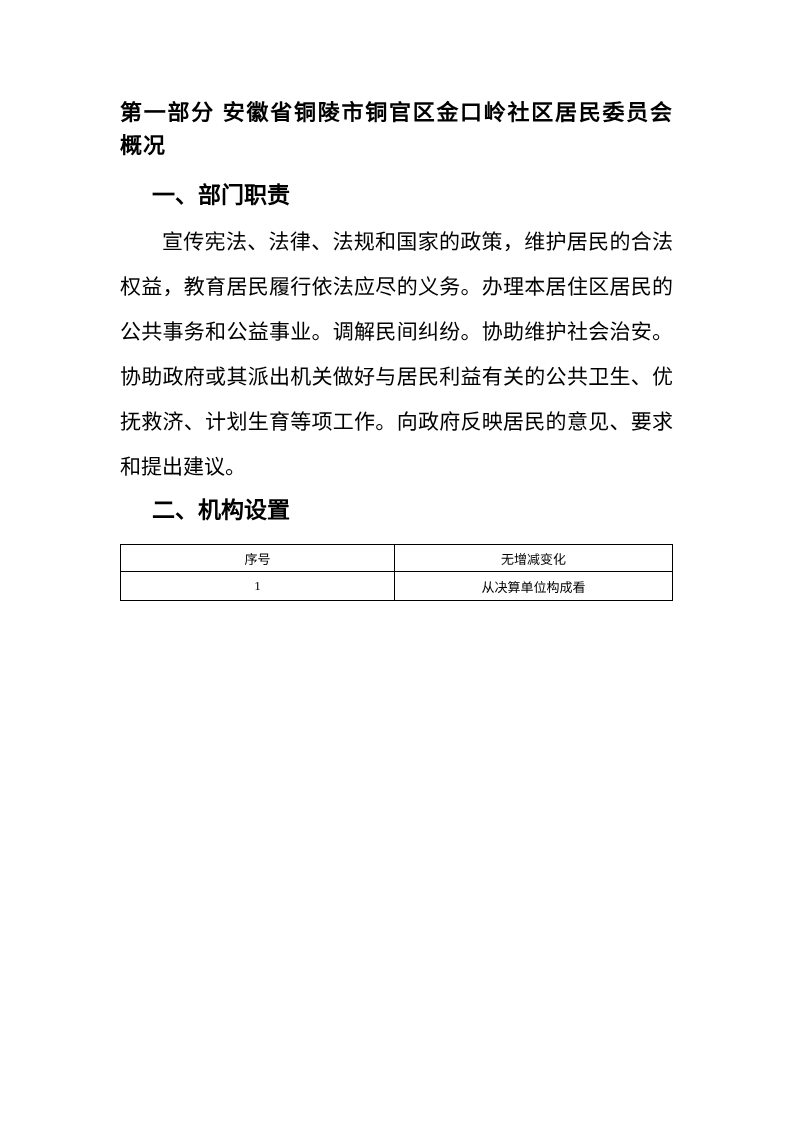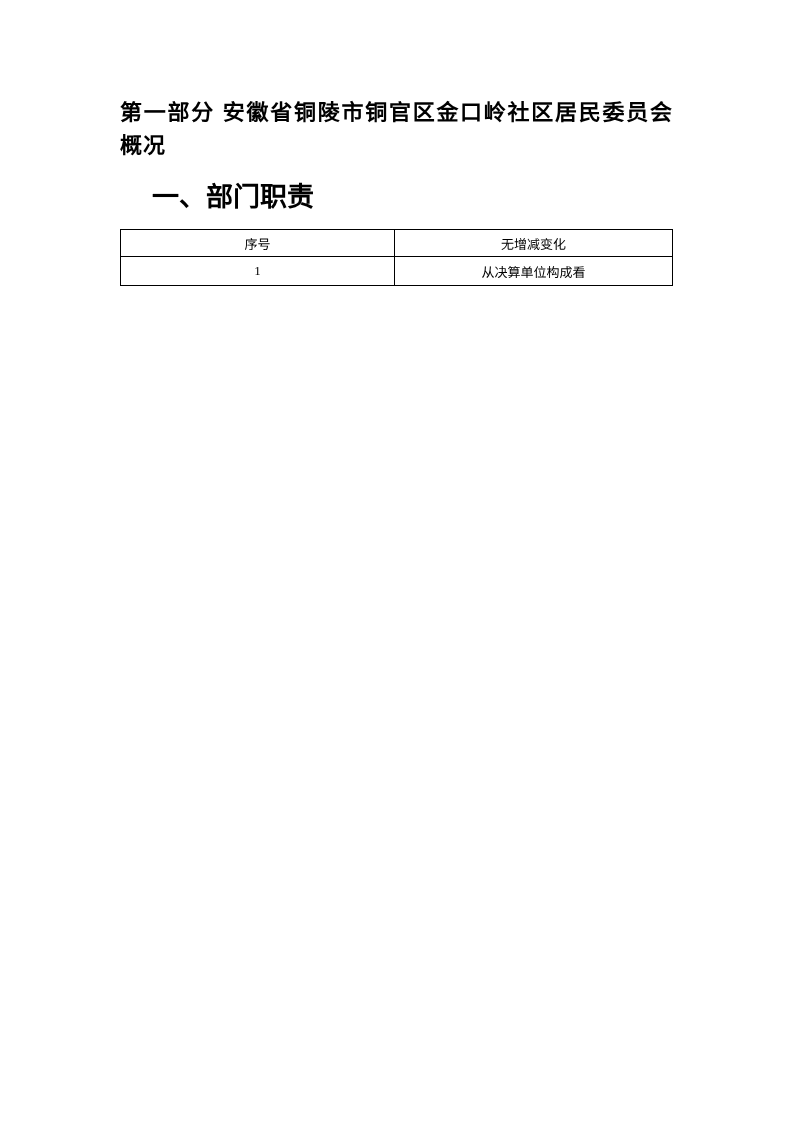--- a/index.html
+++ b/index.html
@@ -27,23 +27,23 @@
   .doc-title {
     font-family: "Liberation Sans", "DejaVu Sans", sans-serif;
     font-weight: bold;
     font-size: 22px;
     line-height: 33px;
     letter-spacing: 1px;
     margin: 0 0 13px 0;
     text-align: justify;
   }
   .section-heading {
-    font-family: Liberation Serif, serif;
+    font-family: Liberation Mono, monospace;
     font-weight: bold;
-    font-size: 27px;
+    font-size: 23px;
     line-height: 45px;
     text-indent: 32px;
     margin: 0;
   }
   .body-paragraph {
     font-size: 21px;
     line-height: 45px;
     text-indent: 2em;
     text-align: justify;
     margin: 0;
@@ -73,21 +73,23 @@
 </head>
 <body>
 
 <div class="page">
   <div class="content">
 
     <h1 class="doc-title">第一部分 安徽省铜陵市铜官区金口岭社区居民委员会概况</h1>
 
     <h2 class="section-heading">一、部门职责</h2>
 
+    <p class="body-paragraph">宣传宪法、法律、法规和国家的政策，维护居民的合法权益，教育居民履行依法应尽的义务。办理本居住区居民的公共事务和公益事业。调解民间纠纷。协助维护社会治安。协助政府或其派出机关做好与居民利益有关的公共卫生、优抚救济、计划生育等项工作。向政府反映居民的意见、要求和提出建议。</p>
 
+    <h2 class="section-heading">二、机构设置</h2>
 
 
     <table class="unit-table">
       <thead>
         <tr>
           <th class="col-seq">序号</th>
           <th class="col-name">无增减变化</th>
         </tr>
       </thead>
       <tbody>

